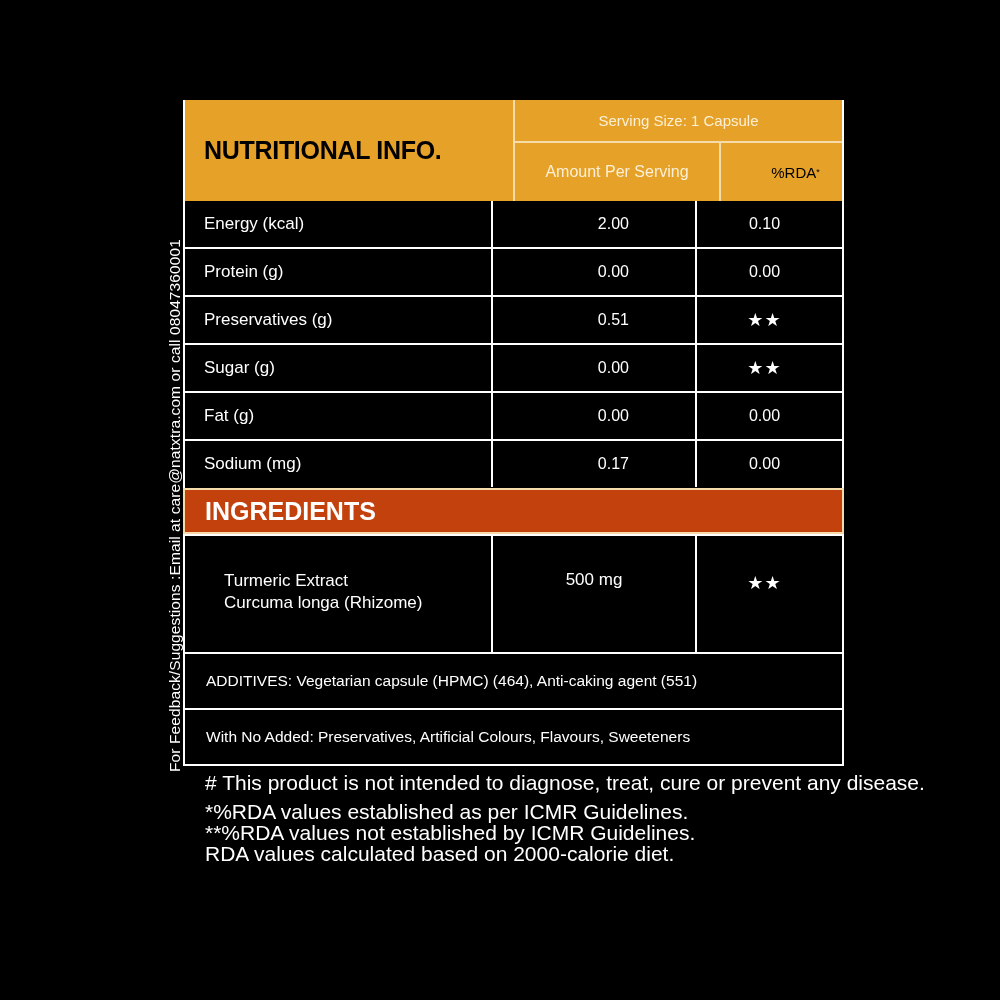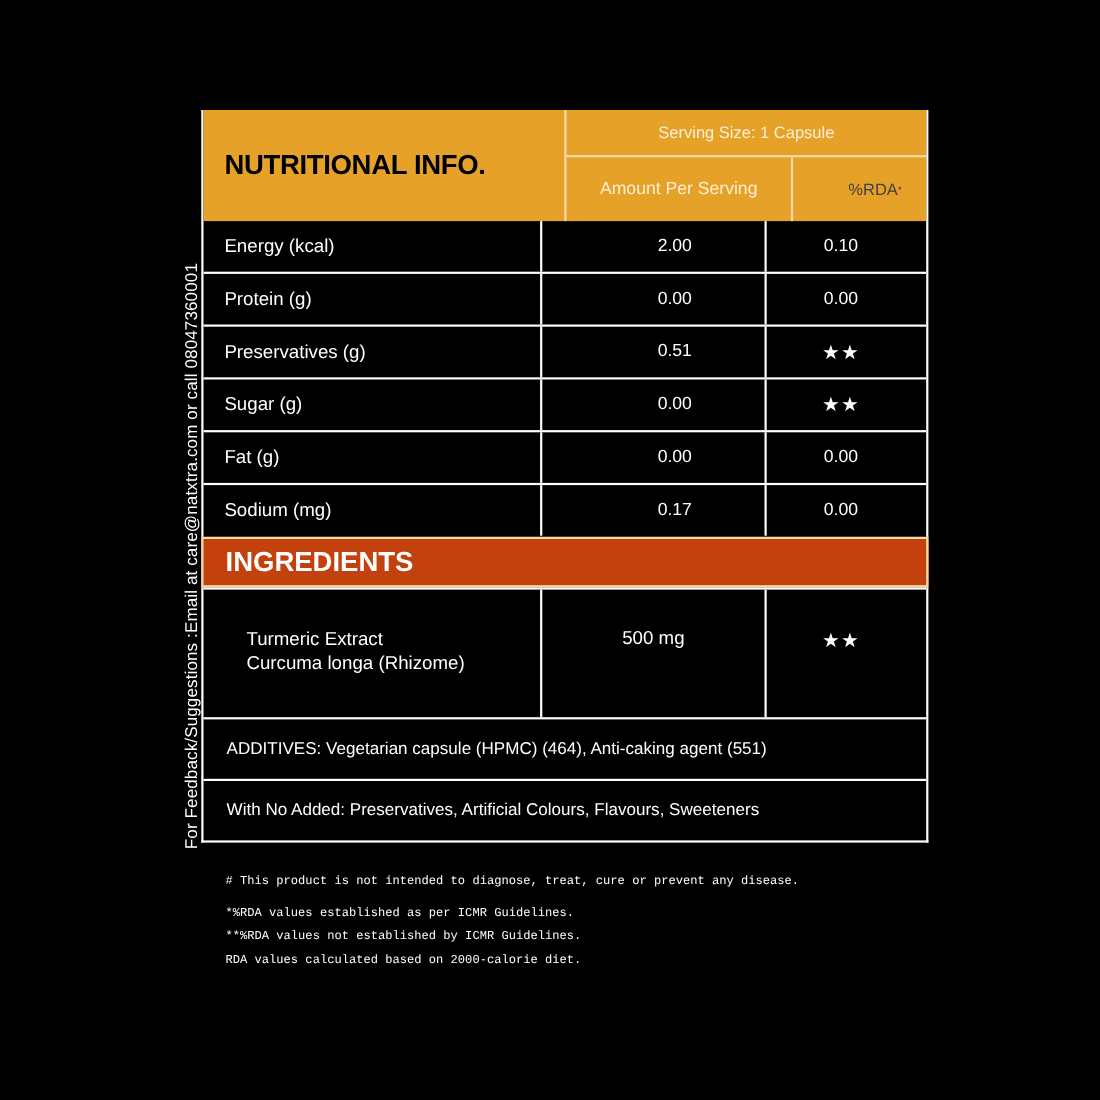--- a/index.html
+++ b/index.html
@@ -30,21 +30,21 @@
       height: 41px; border-bottom: 2px solid #f6dcab; display: flex;
       align-items: center; justify-content: center; font-size: 15px; color: #fdf0d6;
     }
     .subhead { flex: 1; display: flex; }
     .subhead .col-amt {
       width: 204px; border-right: 2px solid #f6dcab; display: flex;
       align-items: center; justify-content: center; font-size: 16px; color: #fdf0d6;
     }
     .subhead .col-rda {
       flex: 1; display: flex; align-items: center; justify-content: center;
-      font-size: 15px; color: #404040; margin-left: 28px;
+      font-size: 15px; color: #000000; margin-left: 28px;
     }
     .subhead .col-rda sup { font-size: 9px; }
     .row {
       display: flex; height: 46px; border-top: 2px solid #fff;
     }
     .row:first-child { border-top: none; }
     .c-name {
       width: 308px; border-right: 2px solid #fff; box-sizing: border-box;
       display: flex; align-items: center; padding-left: 19px; font-size: 17px;
     }
@@ -69,21 +69,21 @@
       padding-top: 34px; padding-left: 39px; font-size: 17px; line-height: 22px;
     }
     .ing-row .c-amt { align-items: flex-start; justify-content: center; padding: 34px 0 0 0; font-size: 17px; }
     .ing-row .c-rda { align-items: flex-start; padding-top: 36px; }
     .note-row {
       height: 54px; border-top: 2px solid #fff; display: flex; align-items: center;
       padding-left: 21px; font-size: 15.5px;
     }
     .note-row.last { height: 54px; }
     .footer {
-      position: absolute; left: 205px; top: 792px; font-size: 11px; line-height: 21px; font-family: Liberation Mono, monospace;
+      position: absolute; left: 205px; top: 772px; font-size: 21px; line-height: 21px;
     }
     .footer .f1 { margin-bottom: 8px; }
   </style>
 </head>
 <body>
 
 <div class="side-text">For Feedback/Suggestions :Email at care@natxtra.com or call 08047360001</div>
 
 <div class="panel">
   <div class="head">

